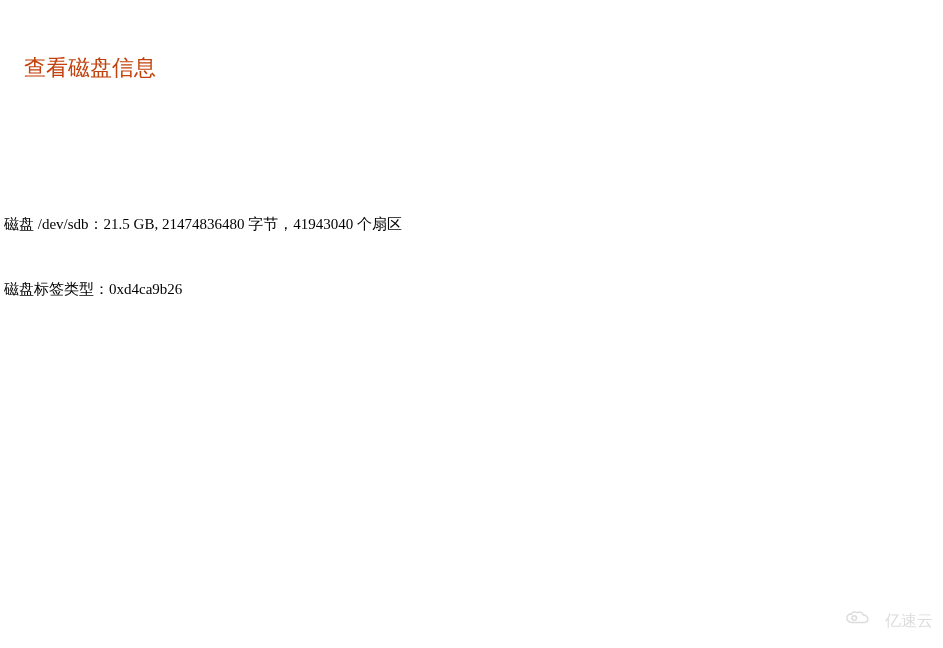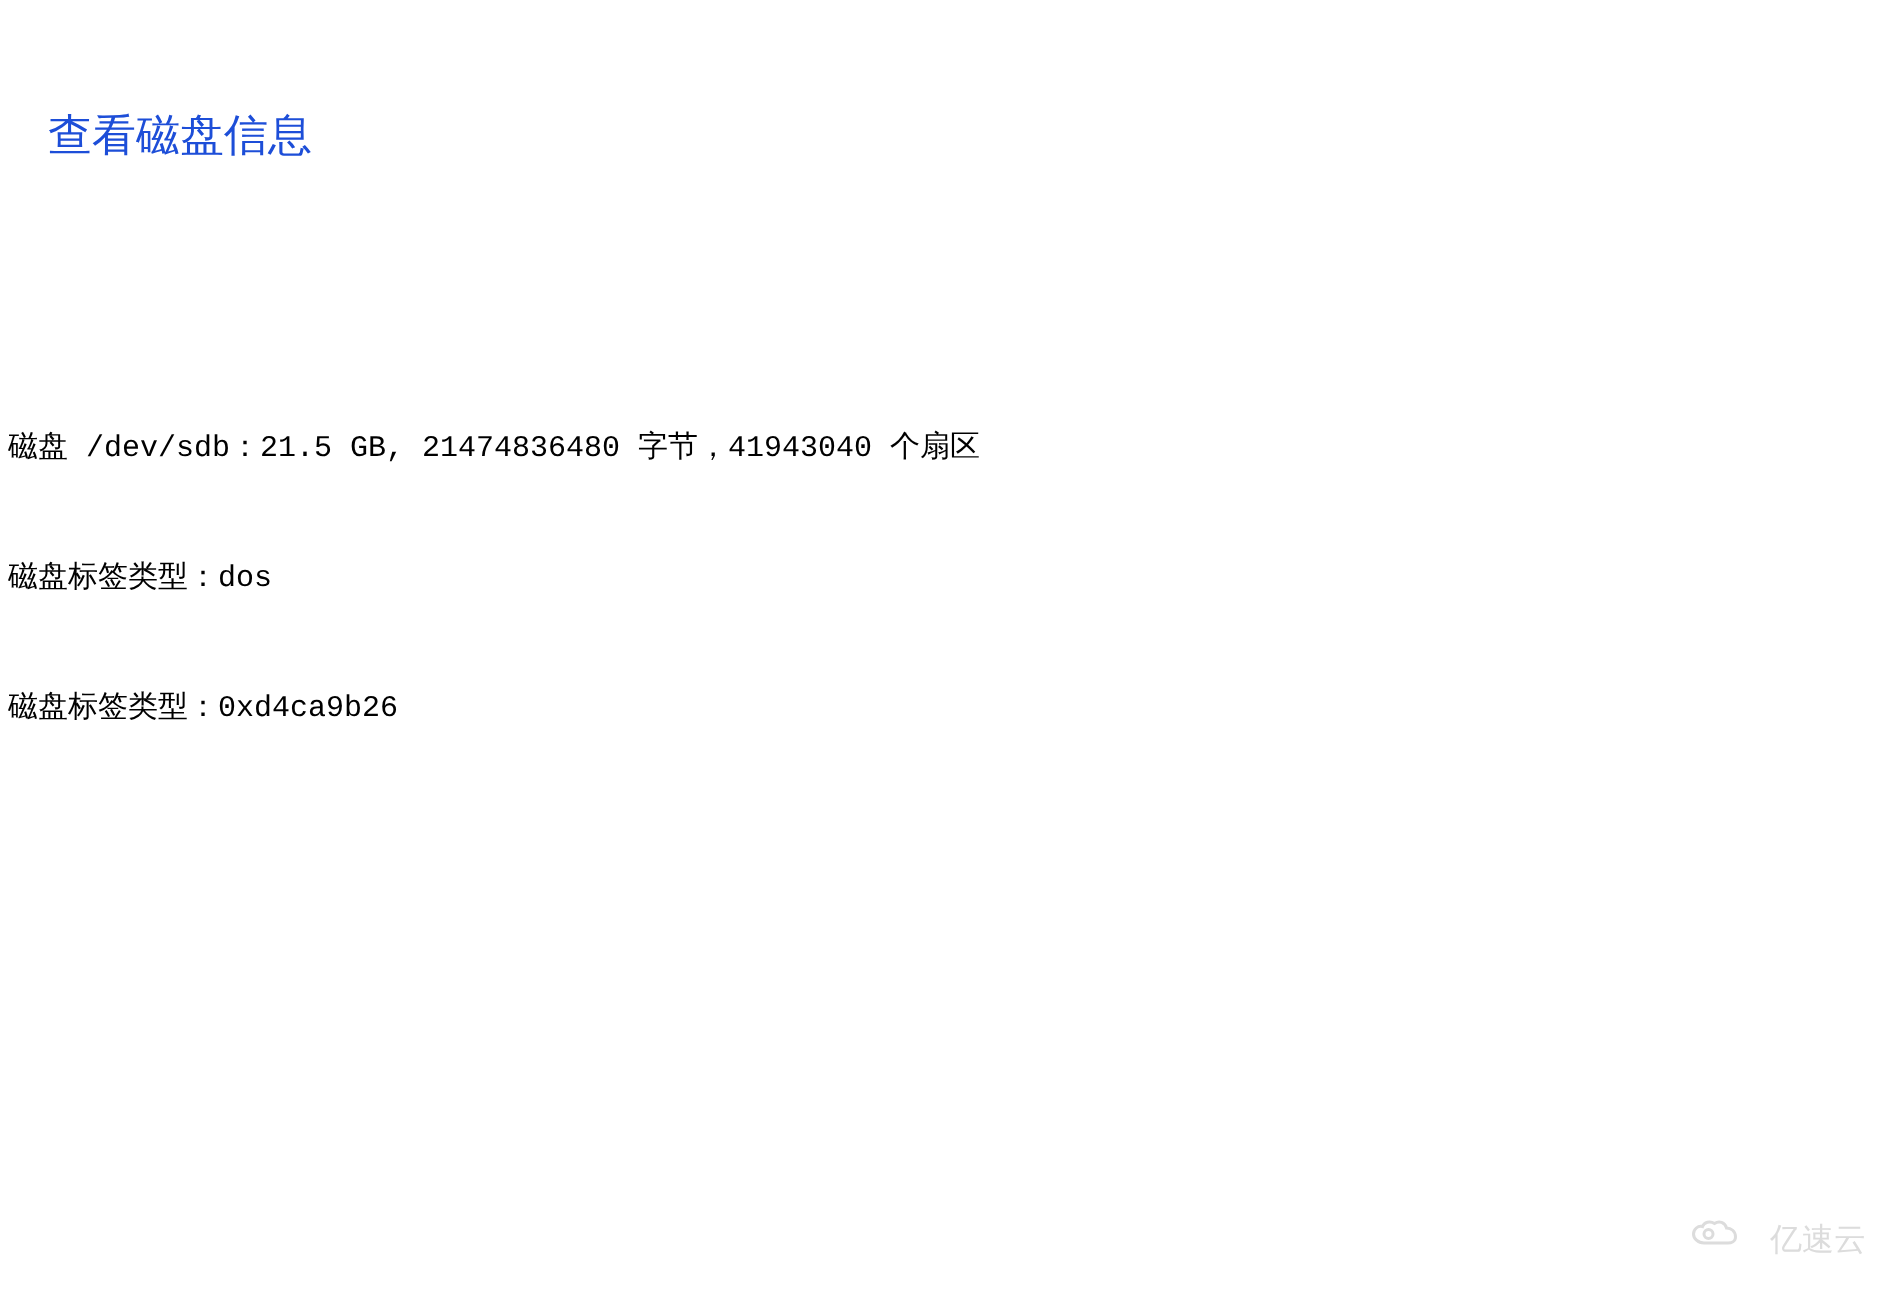--- a/index.html
+++ b/index.html
@@ -29,28 +29,29 @@
     .prompt {
       white-space: pre;
     }
     .cmd-box {
       border: 2px solid #ff0000;
       padding: 0 4px;
       display: inline-block;
       white-space: pre;
     }
     .annotation {
-      color: #1d4ed8;
+      color: #c2410c;
       font-family: "Microsoft YaHei", "SimSun", sans-serif;
       font-size: 22px;
       margin-left: 20px;
       font-weight: normal;
     }
     .line {
       white-space: pre;
+      font-family: Liberation Serif, serif;
     }
     .blank {
       height: 1.45em;
     }
     .watermark {
       position: absolute;
       right: 10px;
       bottom: 15px;
       color: #dcdcdc;
       font-family: "Microsoft YaHei", sans-serif;
@@ -70,21 +71,20 @@
 </head>
 <body>
 
 <div class="terminal">
   <div class="prompt-line">
     <span class="annotation">查看磁盘信息</span>
   </div>
   <div class="blank"></div>
 
   <div class="line">磁盘 /dev/sdb：21.5 GB, 21474836480 字节，41943040 个扇区</div>
-  <div class="line">磁盘标签类型：dos</div>
   <div class="line">磁盘标签类型：0xd4ca9b26</div>
   <div class="blank"></div>
   
   
   
 
   
   
   
   

